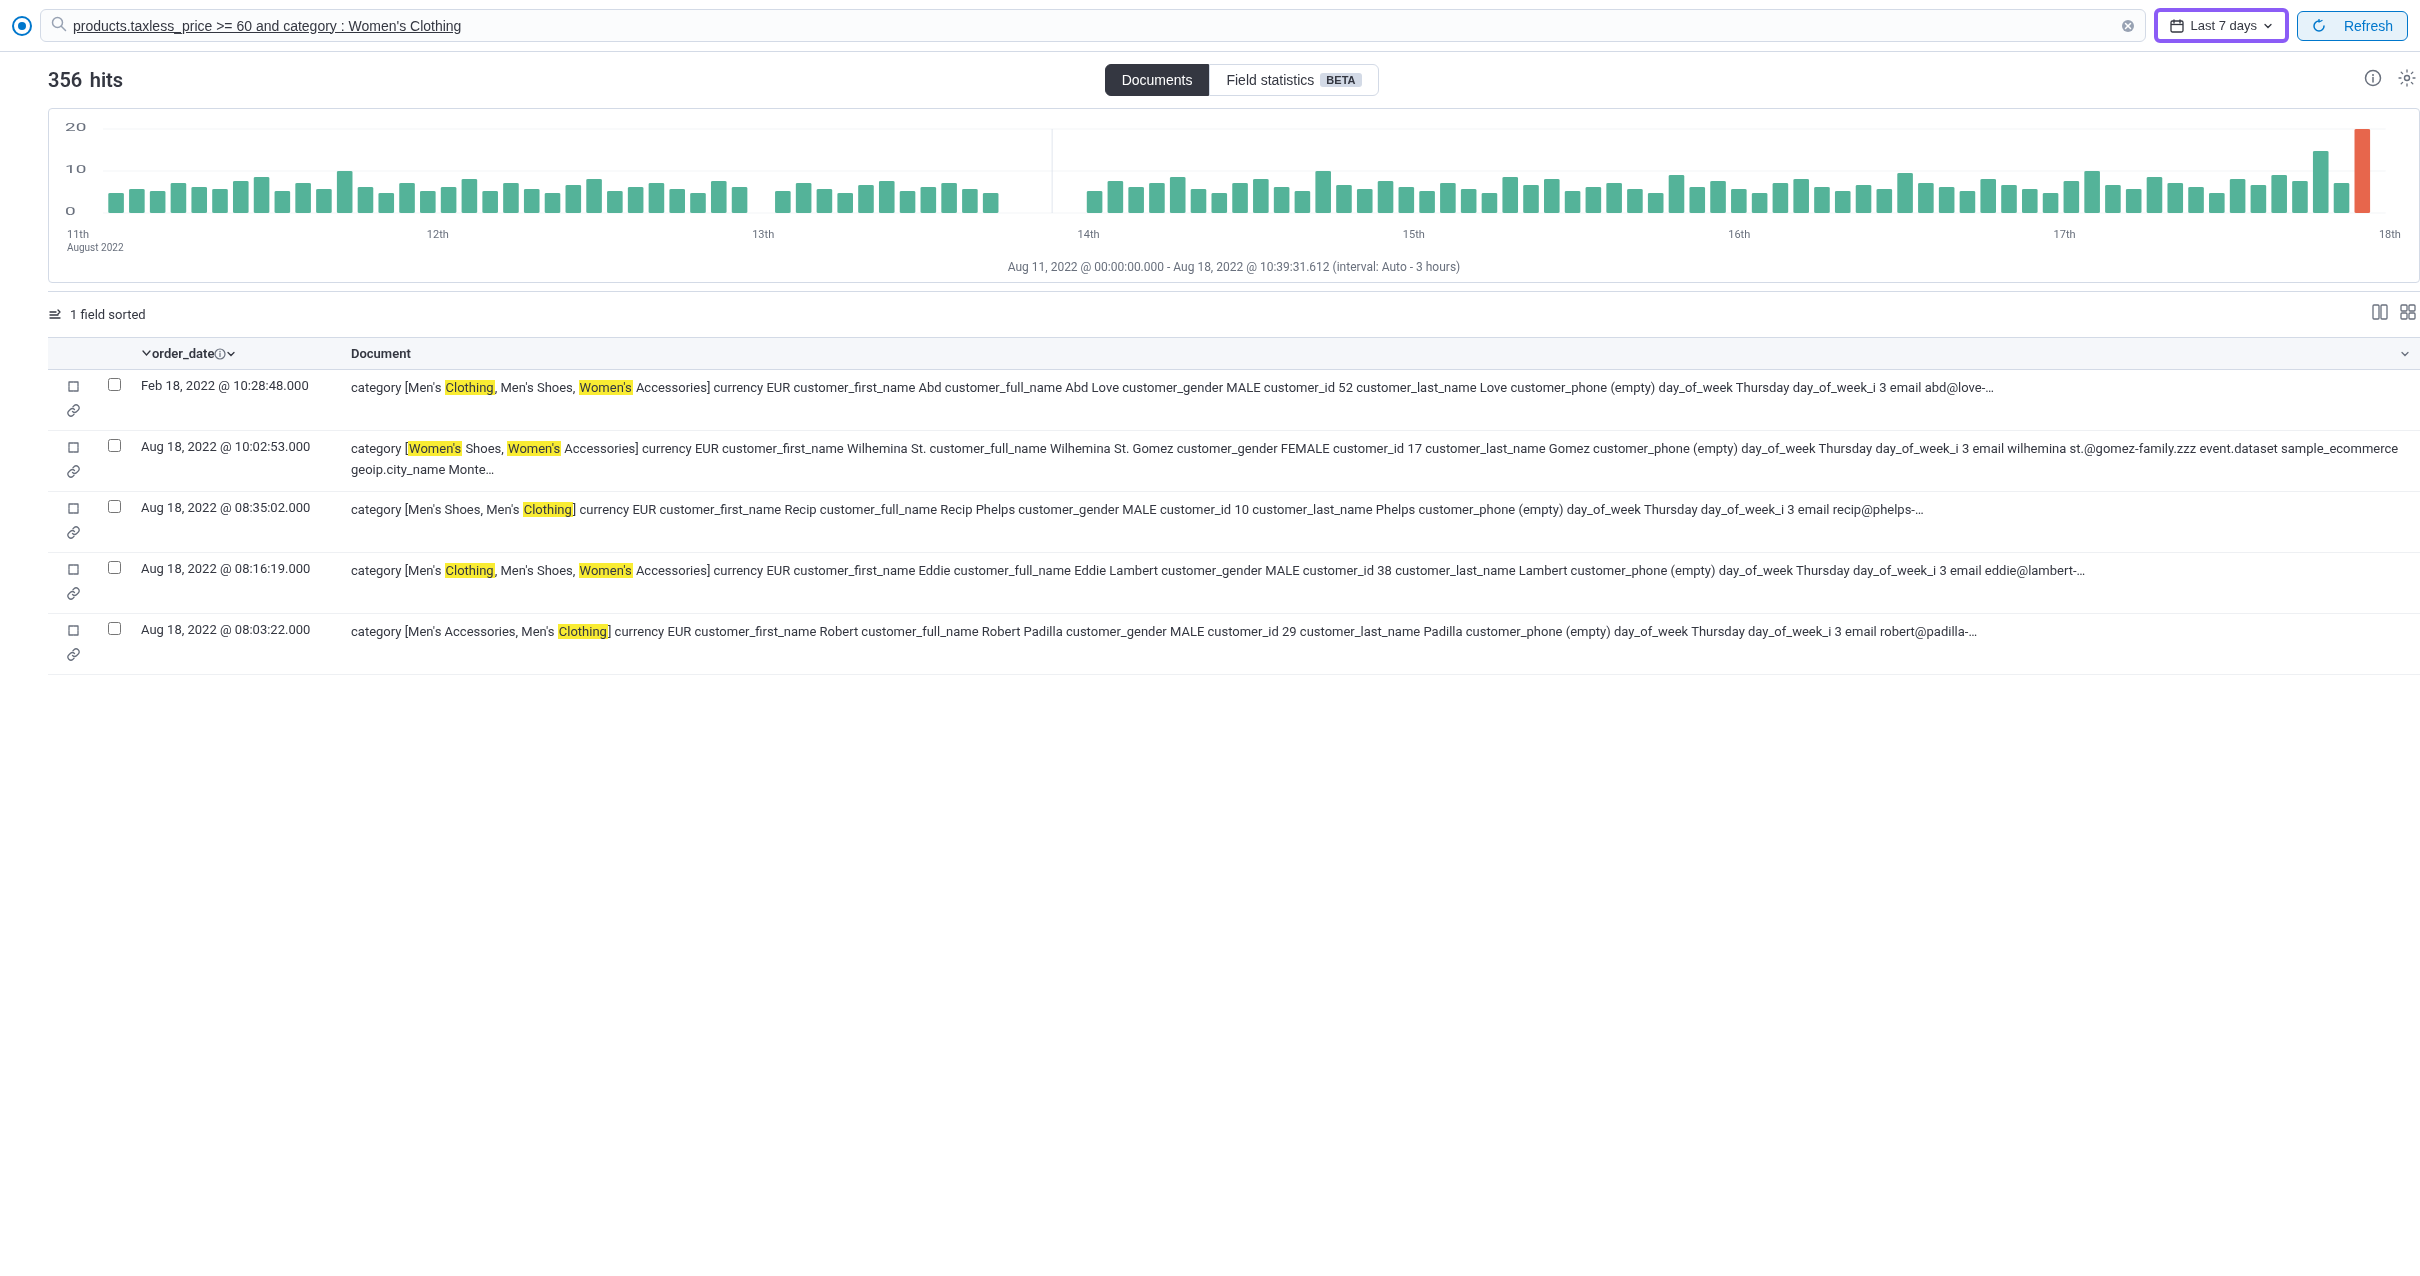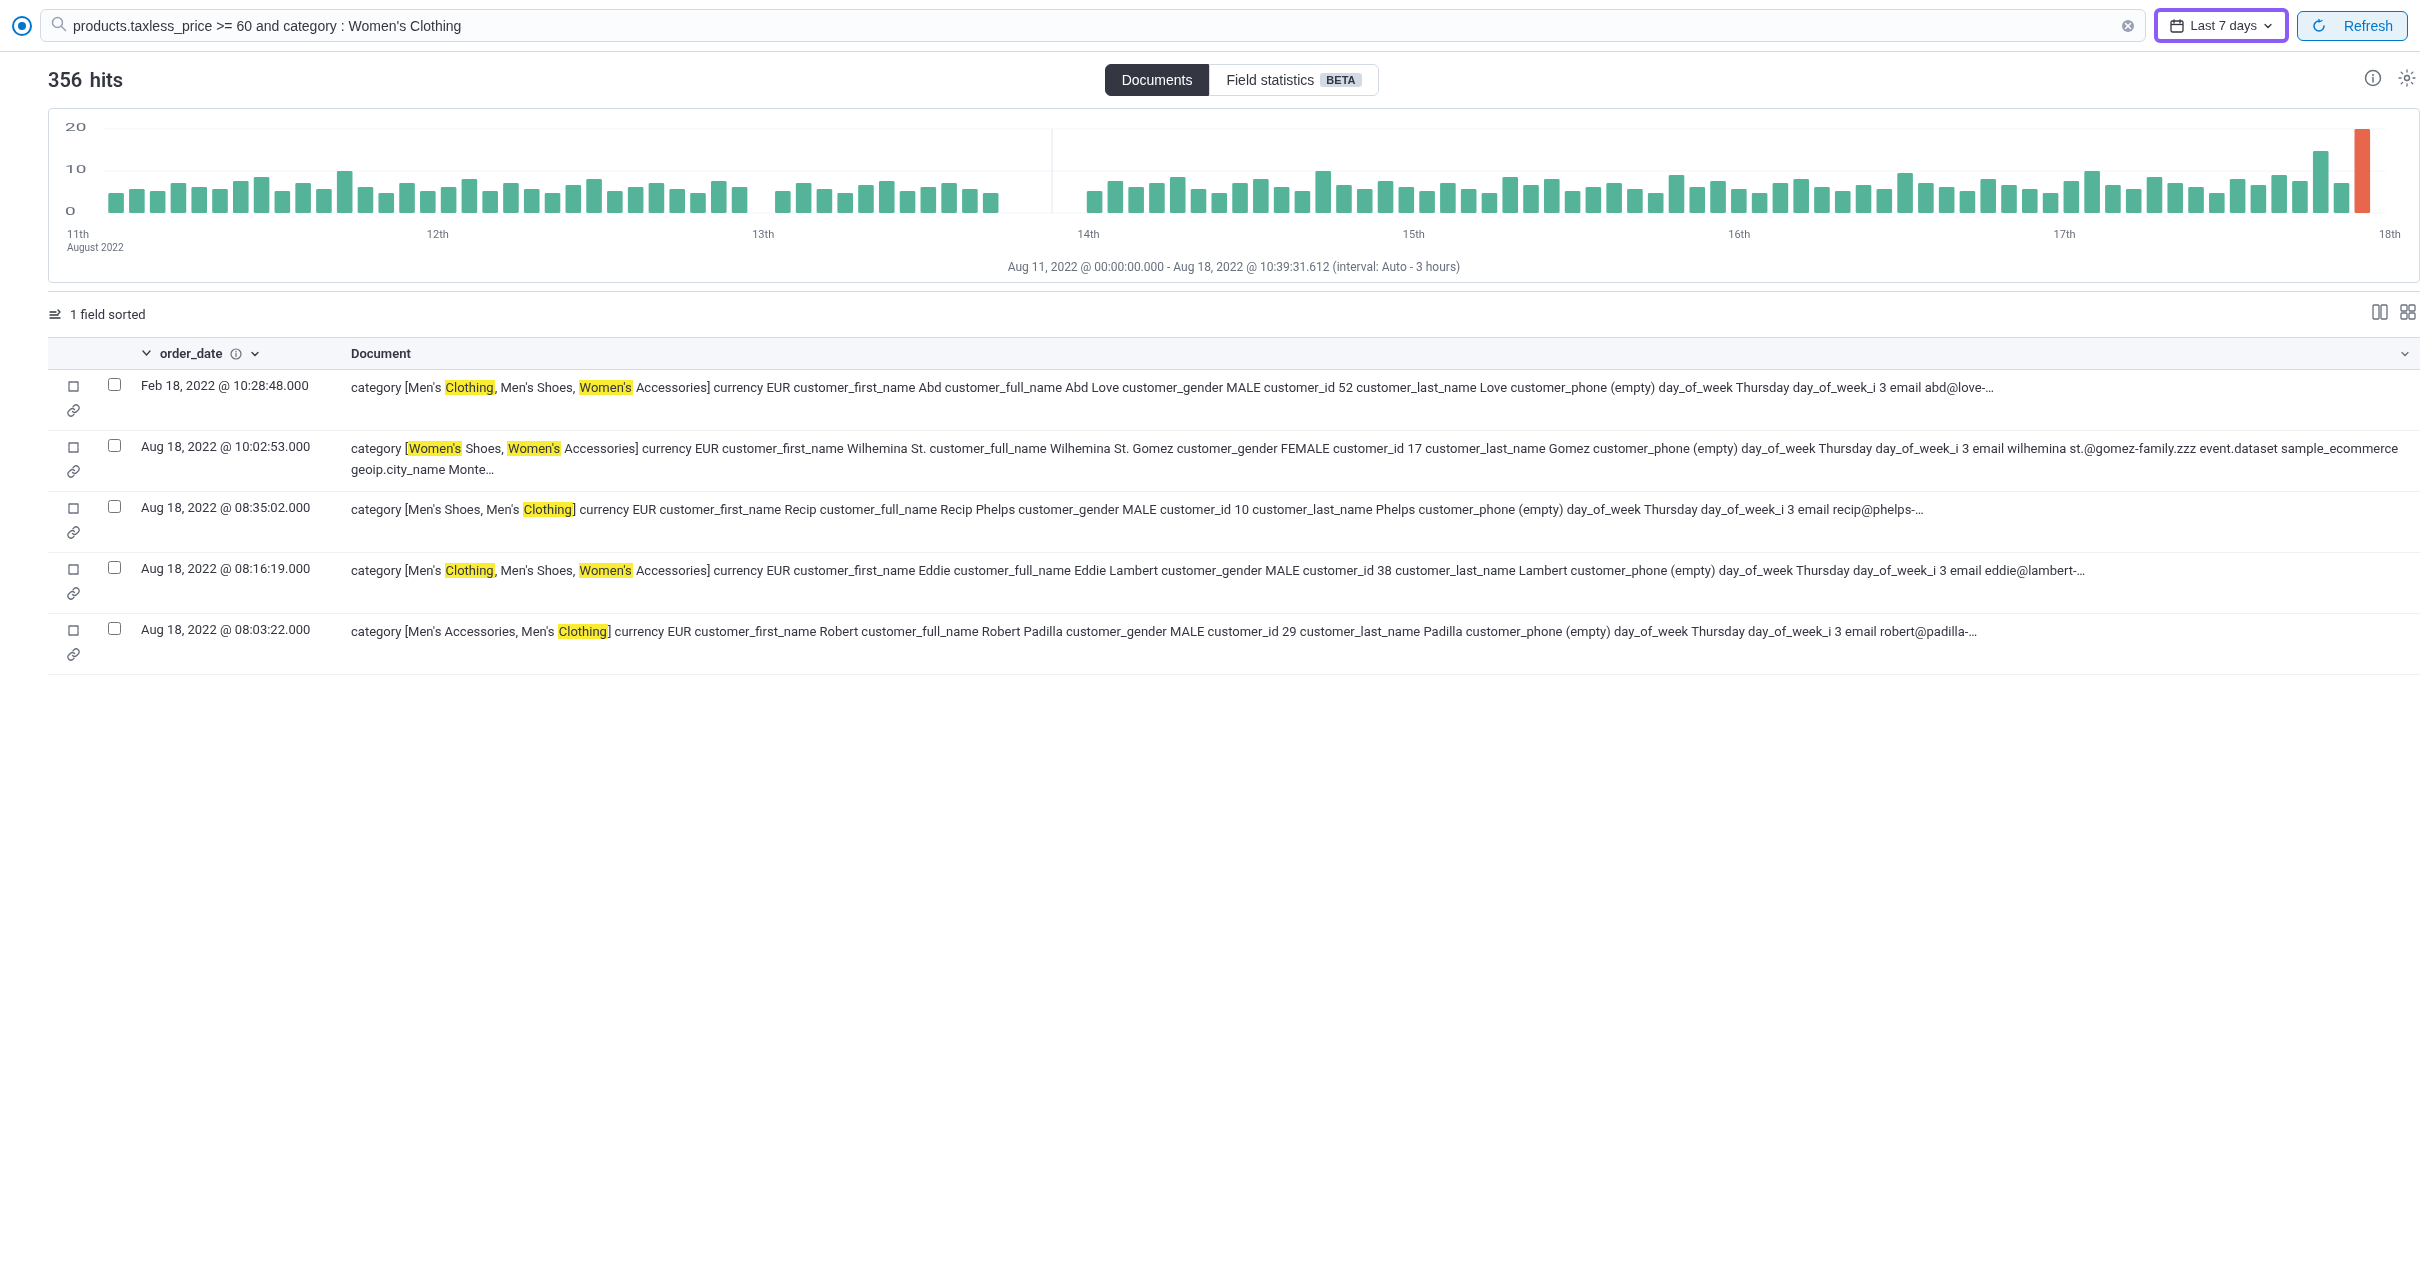--- a/index.html
+++ b/index.html
@@ -27,20 +27,21 @@
     }
     .search-input-wrap {
       flex: 1;
       display: flex;
       align-items: center;
       border: 1px solid #d3dae6;
       border-radius: 6px;
       padding: 6px 10px;
       background: #fbfcfd;
       gap: 6px;
+      text-decoration: underline;
     }
     .search-input {
       border: none;
       outline: none;
       background: transparent;
       font-size: 14px;
       color: #343741;
       flex: 1;
     }
     .clear-btn {
@@ -251,21 +252,21 @@
       padding: 2px;
     }
     .checkbox-cell {
       width: 30px;
       text-align: center;
     }
 
     .col-header-inner {
       display: flex;
       align-items: center;
-      gap: 8px;
+      gap: 0;
     }
   </style>
 </head>
 <body>
 
 <div class="search-bar">
   <div class="search-icon-wrap">
     <svg width="20" height="20" viewBox="0 0 20 20" fill="none">
       <circle cx="10" cy="10" r="9" stroke="#0077cc" stroke-width="2"></circle>
       <circle cx="10" cy="10" r="4" fill="#0077cc"></circle>

